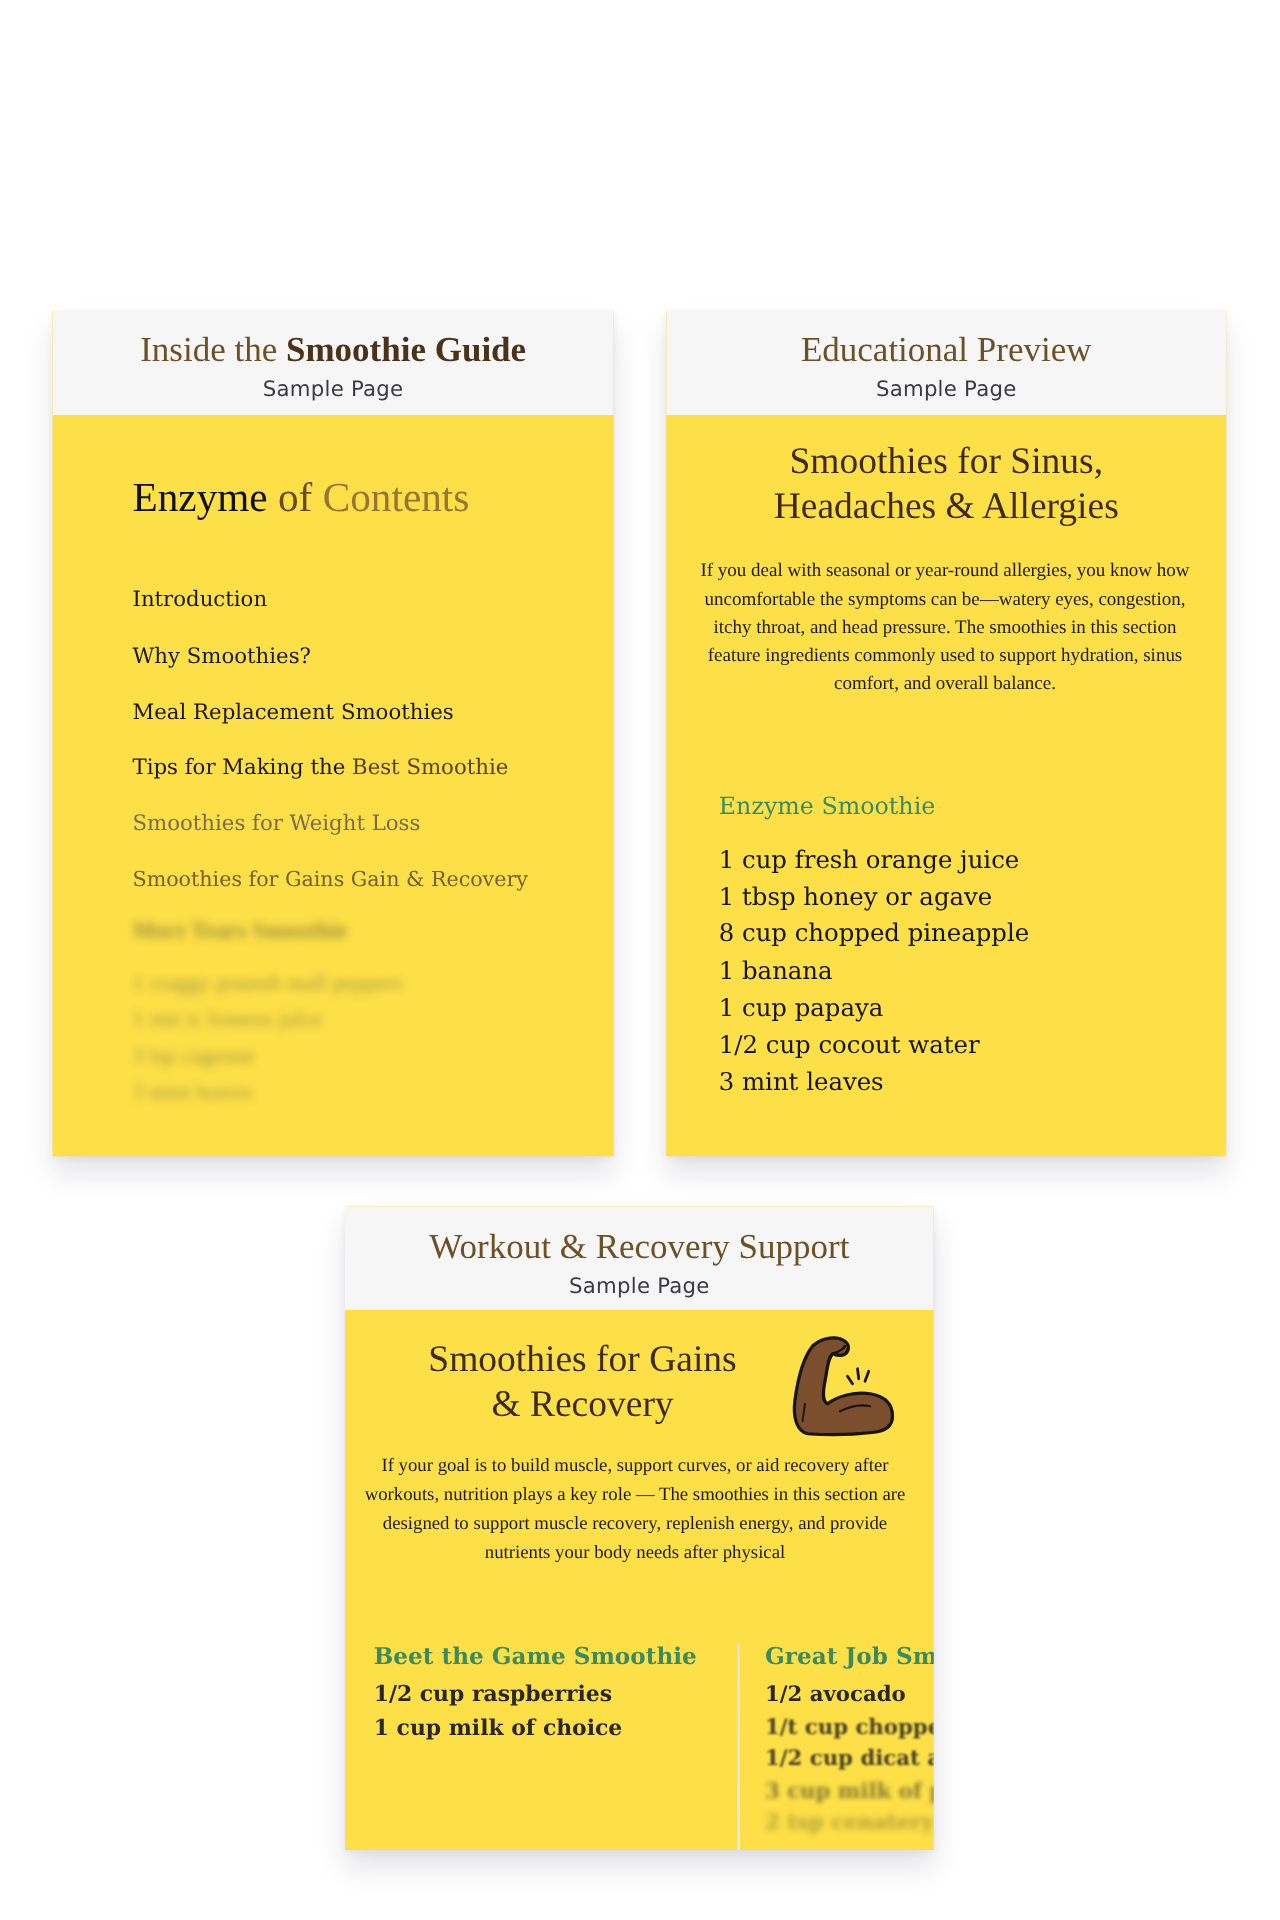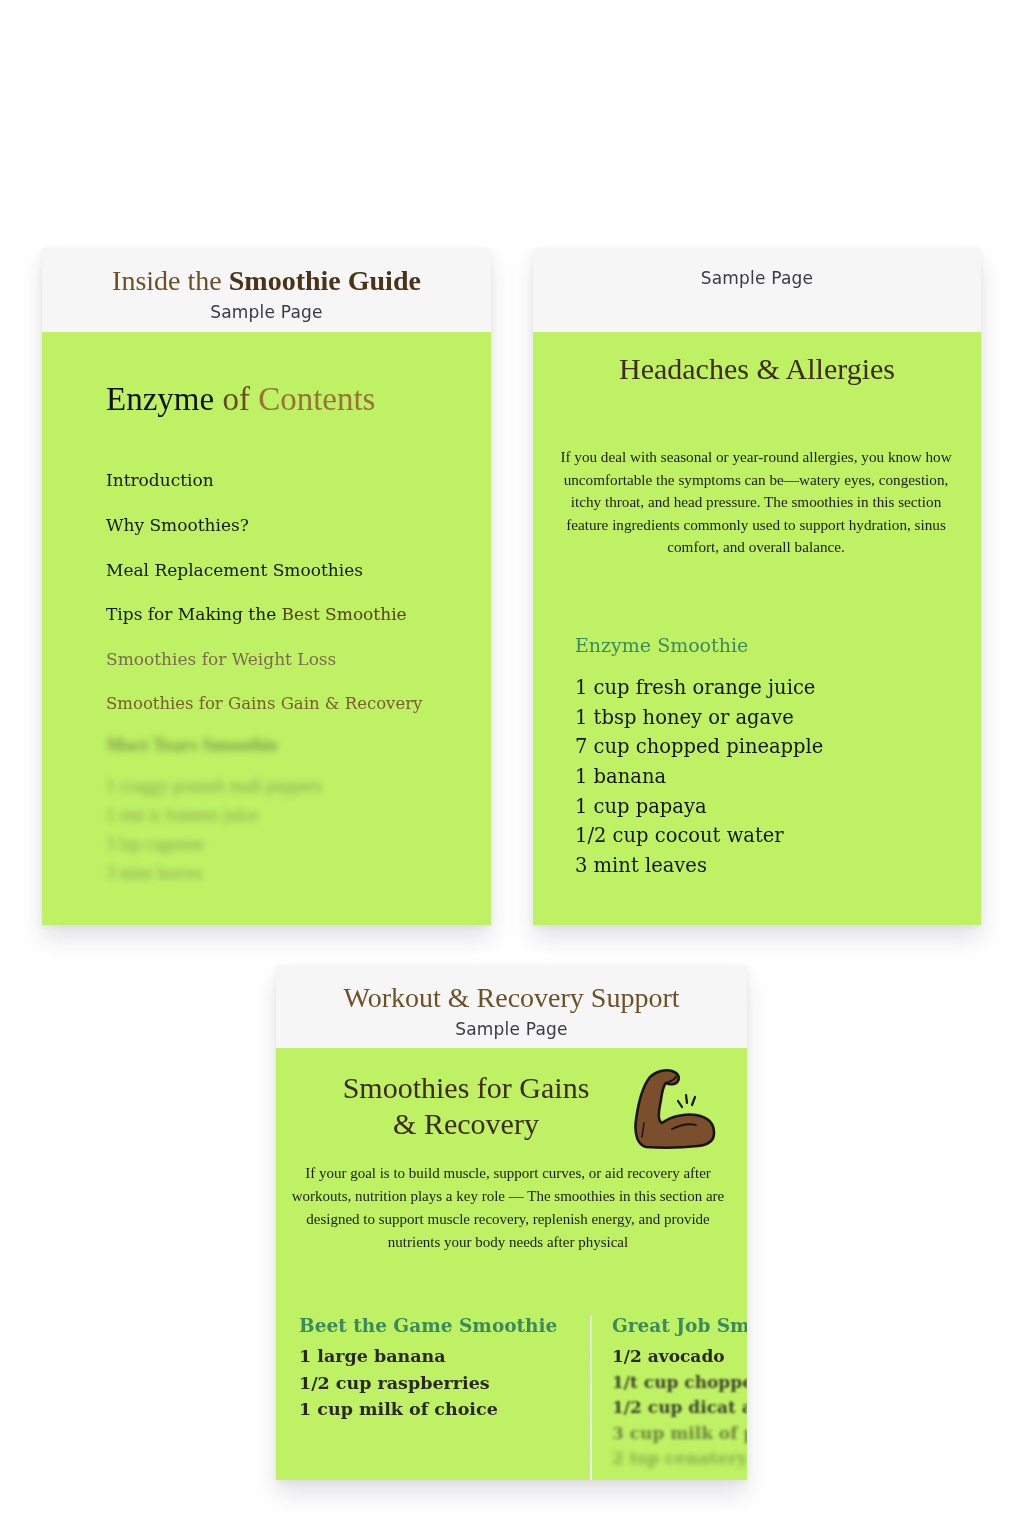--- a/index.html
+++ b/index.html
@@ -1,21 +1,21 @@
 <!DOCTYPE html>
 <html><head>
 <meta charset="utf-8">
 <style>
   * { box-sizing: border-box; margin: 0; padding: 0; }
   html, body { width: 1024px; height: 1536px; background: #ffffff; overflow: hidden; }
   body { position: relative; font-family: "DejaVu Serif", "Liberation Serif", serif; color: #1c1a17; }
 
   .card {
     position: absolute;
-    background: #bef264;
+    background: #fde047;
     overflow: hidden;
     box-shadow: 0 14px 22px rgba(40, 40, 70, 0.13), 0 2px 6px rgba(40,40,70,0.06);
   }
   .card-header {
     background: #f6f6f7;
     text-align: center;
     padding-top: 16px;
   }
   .card-title {
     font-family: "Liberation Serif", "DejaVu Serif", serif;
@@ -134,31 +134,33 @@
     <div class="b-title">Moct Tears Smoothie</div>
     <div class="b-item">1 craggy pounsh mall peppers</div>
     <div class="b-item">1 rmt ic lomens julce</div>
     <div class="b-item">3 lsp cagenne</div>
     <div class="b-item">3 mint leaves</div>
   </div>
 </div>
 
 <div class="card" id="card-preview">
   <div class="card-header">
+    <div class="card-title">Educational Preview</div>
     <div class="card-subtitle">Sample Page</div>
   </div>
   <div class="section-heading">
+    <div>Smoothies for Sinus,</div>
     <div>Headaches &amp; Allergies</div>
   </div>
   <p class="intro-text">If you deal with seasonal or year-round allergies, you know how uncomfortable the symptoms can be—watery eyes, congestion, itchy throat, and head pressure. The smoothies in this section feature ingredients commonly used to support hydration, sinus comfort, and overall balance.</p>
   <div class="recipe-title">Enzyme Smoothie</div>
   <ul class="ingredients">
     <li>1 cup fresh orange juice</li>
     <li>1 tbsp honey or agave</li>
-    <li>7 cup chopped pineapple</li>
+    <li>8 cup chopped pineapple</li>
     <li>1 banana</li>
     <li>1 cup papaya</li>
     <li>1/2 cup cocout water</li>
     <li>3 mint leaves</li>
   </ul>
 </div>
 
 <div class="card" id="card-workout">
   <div class="card-header">
     <div class="card-title">Workout &amp; Recovery Support</div>
@@ -177,21 +179,20 @@
       <path d="M50 36 L54 42" stroke="#1a1410" stroke-width="2.2" stroke-linecap="round"></path>
       <path d="M58 30 L59 38" stroke="#1a1410" stroke-width="2.2" stroke-linecap="round"></path>
       <path d="M67 32 L64 40" stroke="#1a1410" stroke-width="2.2" stroke-linecap="round"></path>
     </svg>
   </div>
   <p class="intro-text">If your goal is to build muscle, support curves, or aid recovery after workouts, nutrition plays a key role — The smoothies in this section are designed to support muscle recovery, replenish energy, and provide nutrients your body needs after physical</p>
 
   <div class="recipe-col left">
     <div class="recipe-title">Beet the Game Smoothie</div>
     <ul class="ingredients">
-      <li>1 large banana</li>
       <li>1/2 cup raspberries</li>
       <li>1 cup milk of choice</li>
     </ul>
   </div>
   <div class="col-divider"></div>
   <div class="recipe-col right">
     <div class="recipe-title">Great Job Smoothie</div>
     <ul class="ingredients">
       <li>1/2 avocado</li>
       <li class="fade1">1/t cup chopped</li>

